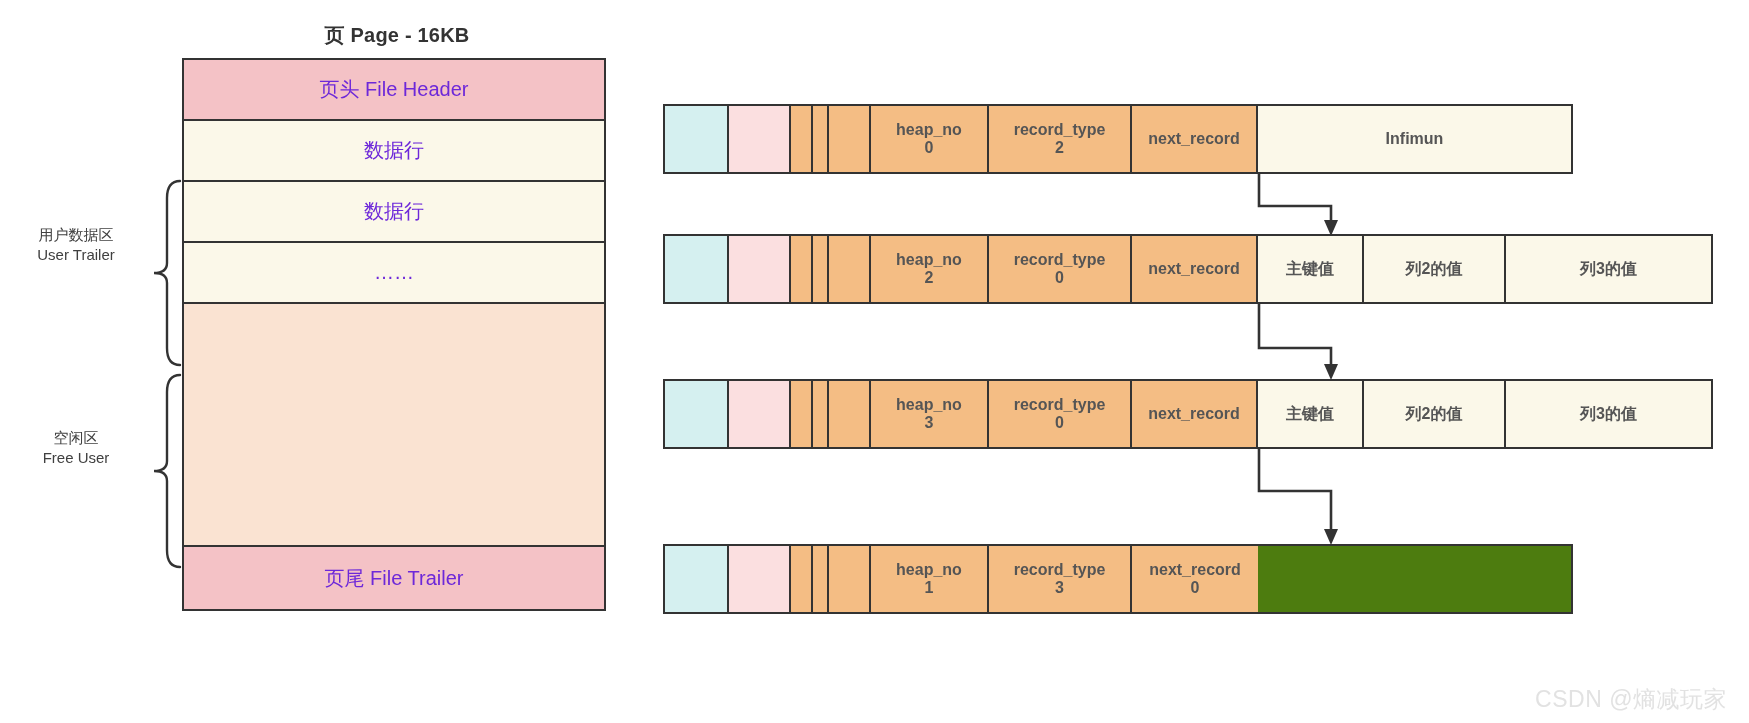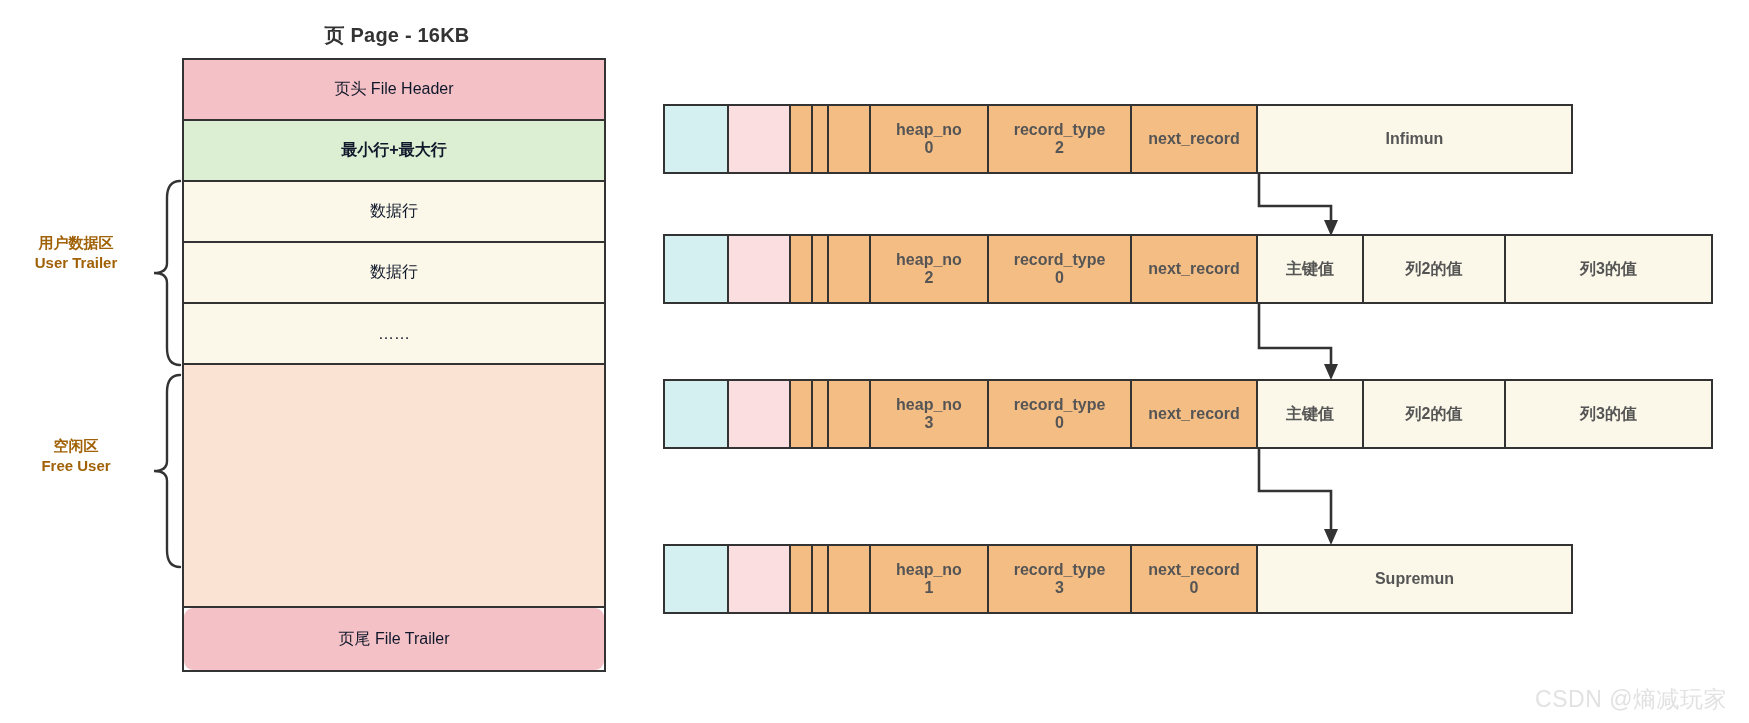--- a/index.html
+++ b/index.html
@@ -36,40 +36,39 @@
     width: 424px;
     border: 2px solid #333333;
     box-sizing: border-box;
   }
   .page-row {
     box-sizing: border-box;
     border-bottom: 2px solid #333333;
     display: flex;
     align-items: center;
     justify-content: center;
-    font-size: 16px;
-    color: #0f172a;
+    font-size: 20px;
+    color: #6d28d9;
     font-weight: 500;
   }
-  .page-row:last-child { border-bottom: none; border-radius: 9px; }
+  .page-row:last-child { border-bottom: none; }
   .row-header   { height: 61px; background: #f4c2c6; }
   .row-minmax   { height: 61px; background: #ddefd3; font-weight: bold; }
   .row-data     { height: 61px; background: #fbf8e9; }
   .row-free     { height: 243px; background: #fae3d2; }
   .row-trailer  { height: 62px; background: #f4c2c6; }
 
   
   .side-label {
     position: absolute;
     text-align: center;
     font-size: 15px;
-    font-weight: bold;
-    color: #a16207;
+    font-weight: normal;
+    color: #404040;
     line-height: 1.35;
-    margin-top: 8px;
   }
   #label-user   { left: 6px; top: 225px; width: 140px; }
   #label-free   { left: 6px; top: 428px; width: 140px; }
 
   .brace {
     position: absolute;
   }
 
   
   .record-row {
@@ -118,23 +117,20 @@
 </style>
 </head>
 <body>
 
 <div id="page-title">页 Page - 16KB</div>
 
 <div id="page-box">
   <div class="page-row row-header">
       <span>页头 File Header</span>
     </div>
-  <div class="page-row row-minmax">
-      <span>最小行+最大行</span>
-    </div>
   <div class="page-row row-data">
       <span>数据行</span>
     </div>
   <div class="page-row row-data">
       <span>数据行</span>
     </div>
   <div class="page-row row-data">
       <span>……</span>
     </div>
   <div class="page-row row-free">
@@ -250,23 +246,20 @@
     <span class="sub">1</span>
   </div>
   <div class="cell c-orange" style="width:143px;">
     <span>record_type</span>
     <span class="sub">3</span>
   </div>
   <div class="cell c-orange" style="width:126px;">
     <span>next_record</span>
     <span class="sub">0</span>
   </div>
-  <div class="cell c-cream" style="flex:1;">
-    <span>Supremun</span>
-  </div>
 </div>
 
 <svg class="connector" style="left:1255px; top:172px;" width="120" height="66" viewBox="0 0 120 66">
   <path d="M4 0 L4 34 L76 34 L76 50" fill="none" stroke="#333333" stroke-width="2.6"></path>
   <path d="M76 64 L69 48 L83 48 Z" fill="#333333"></path>
 </svg>
 
 <svg class="connector" style="left:1255px; top:302px;" width="120" height="80" viewBox="0 0 120 80">
   <path d="M4 0 L4 46 L76 46 L76 64" fill="none" stroke="#333333" stroke-width="2.6"></path>
   <path d="M76 78 L69 62 L83 62 Z" fill="#333333"></path>

